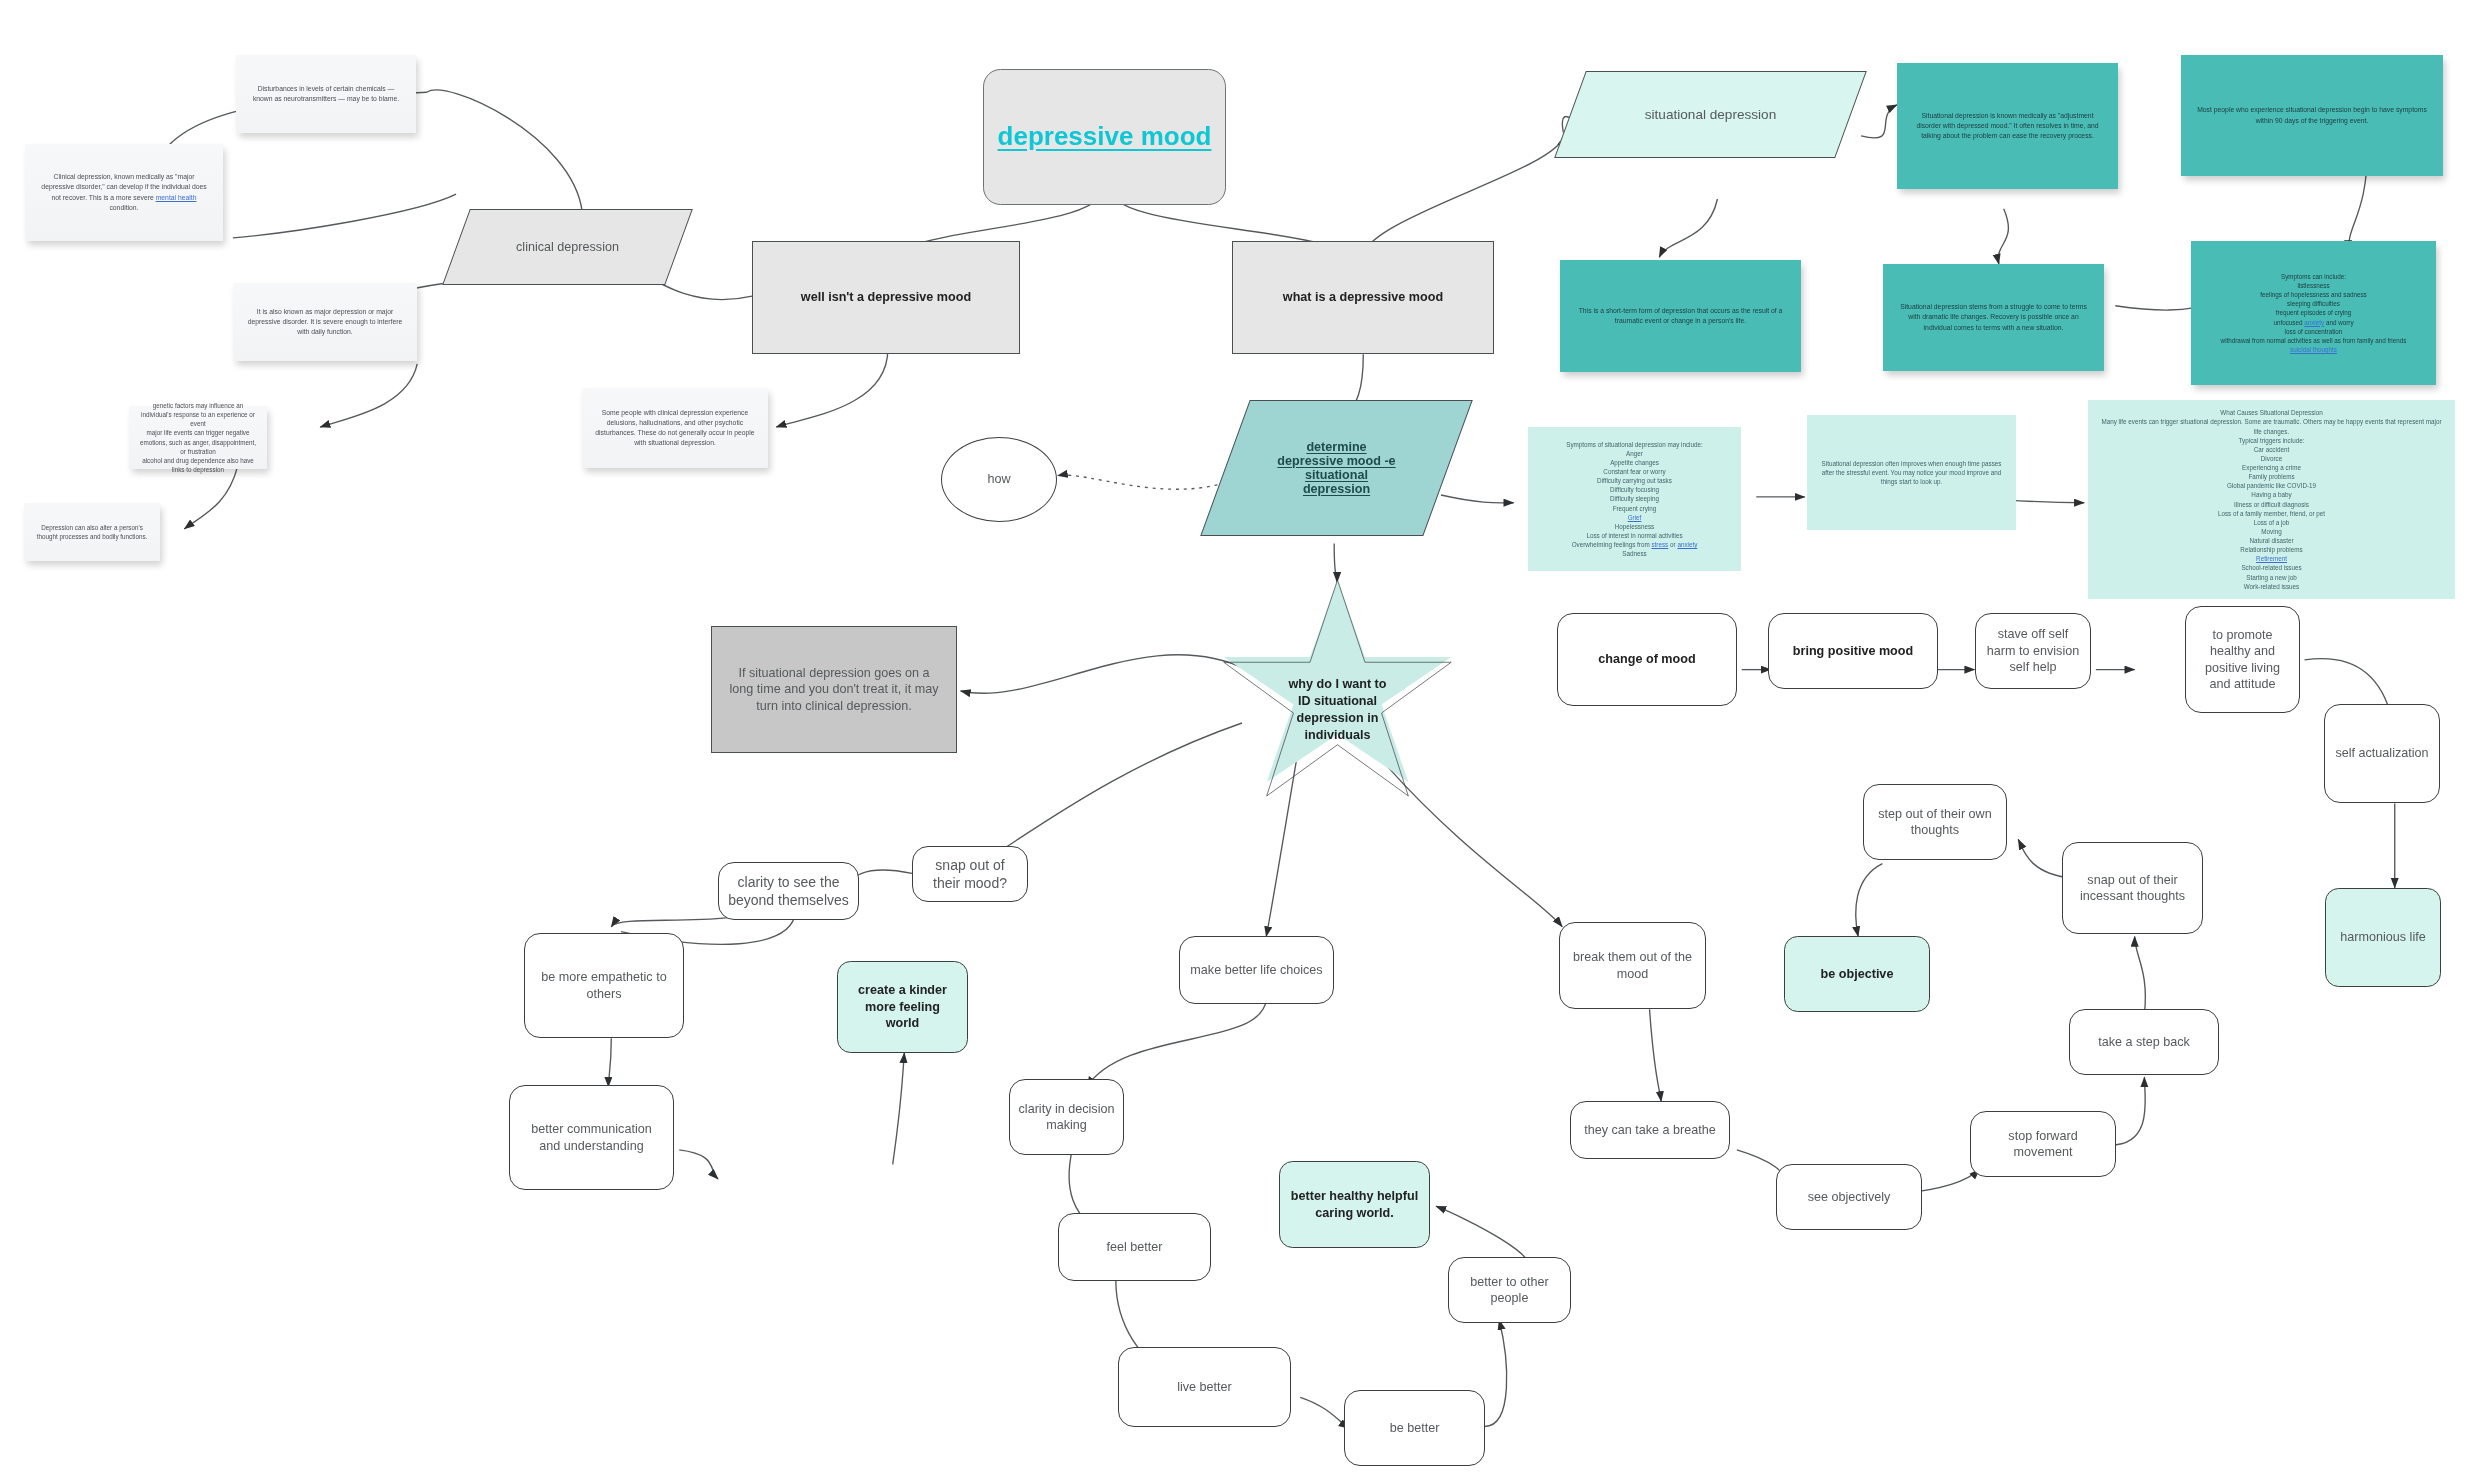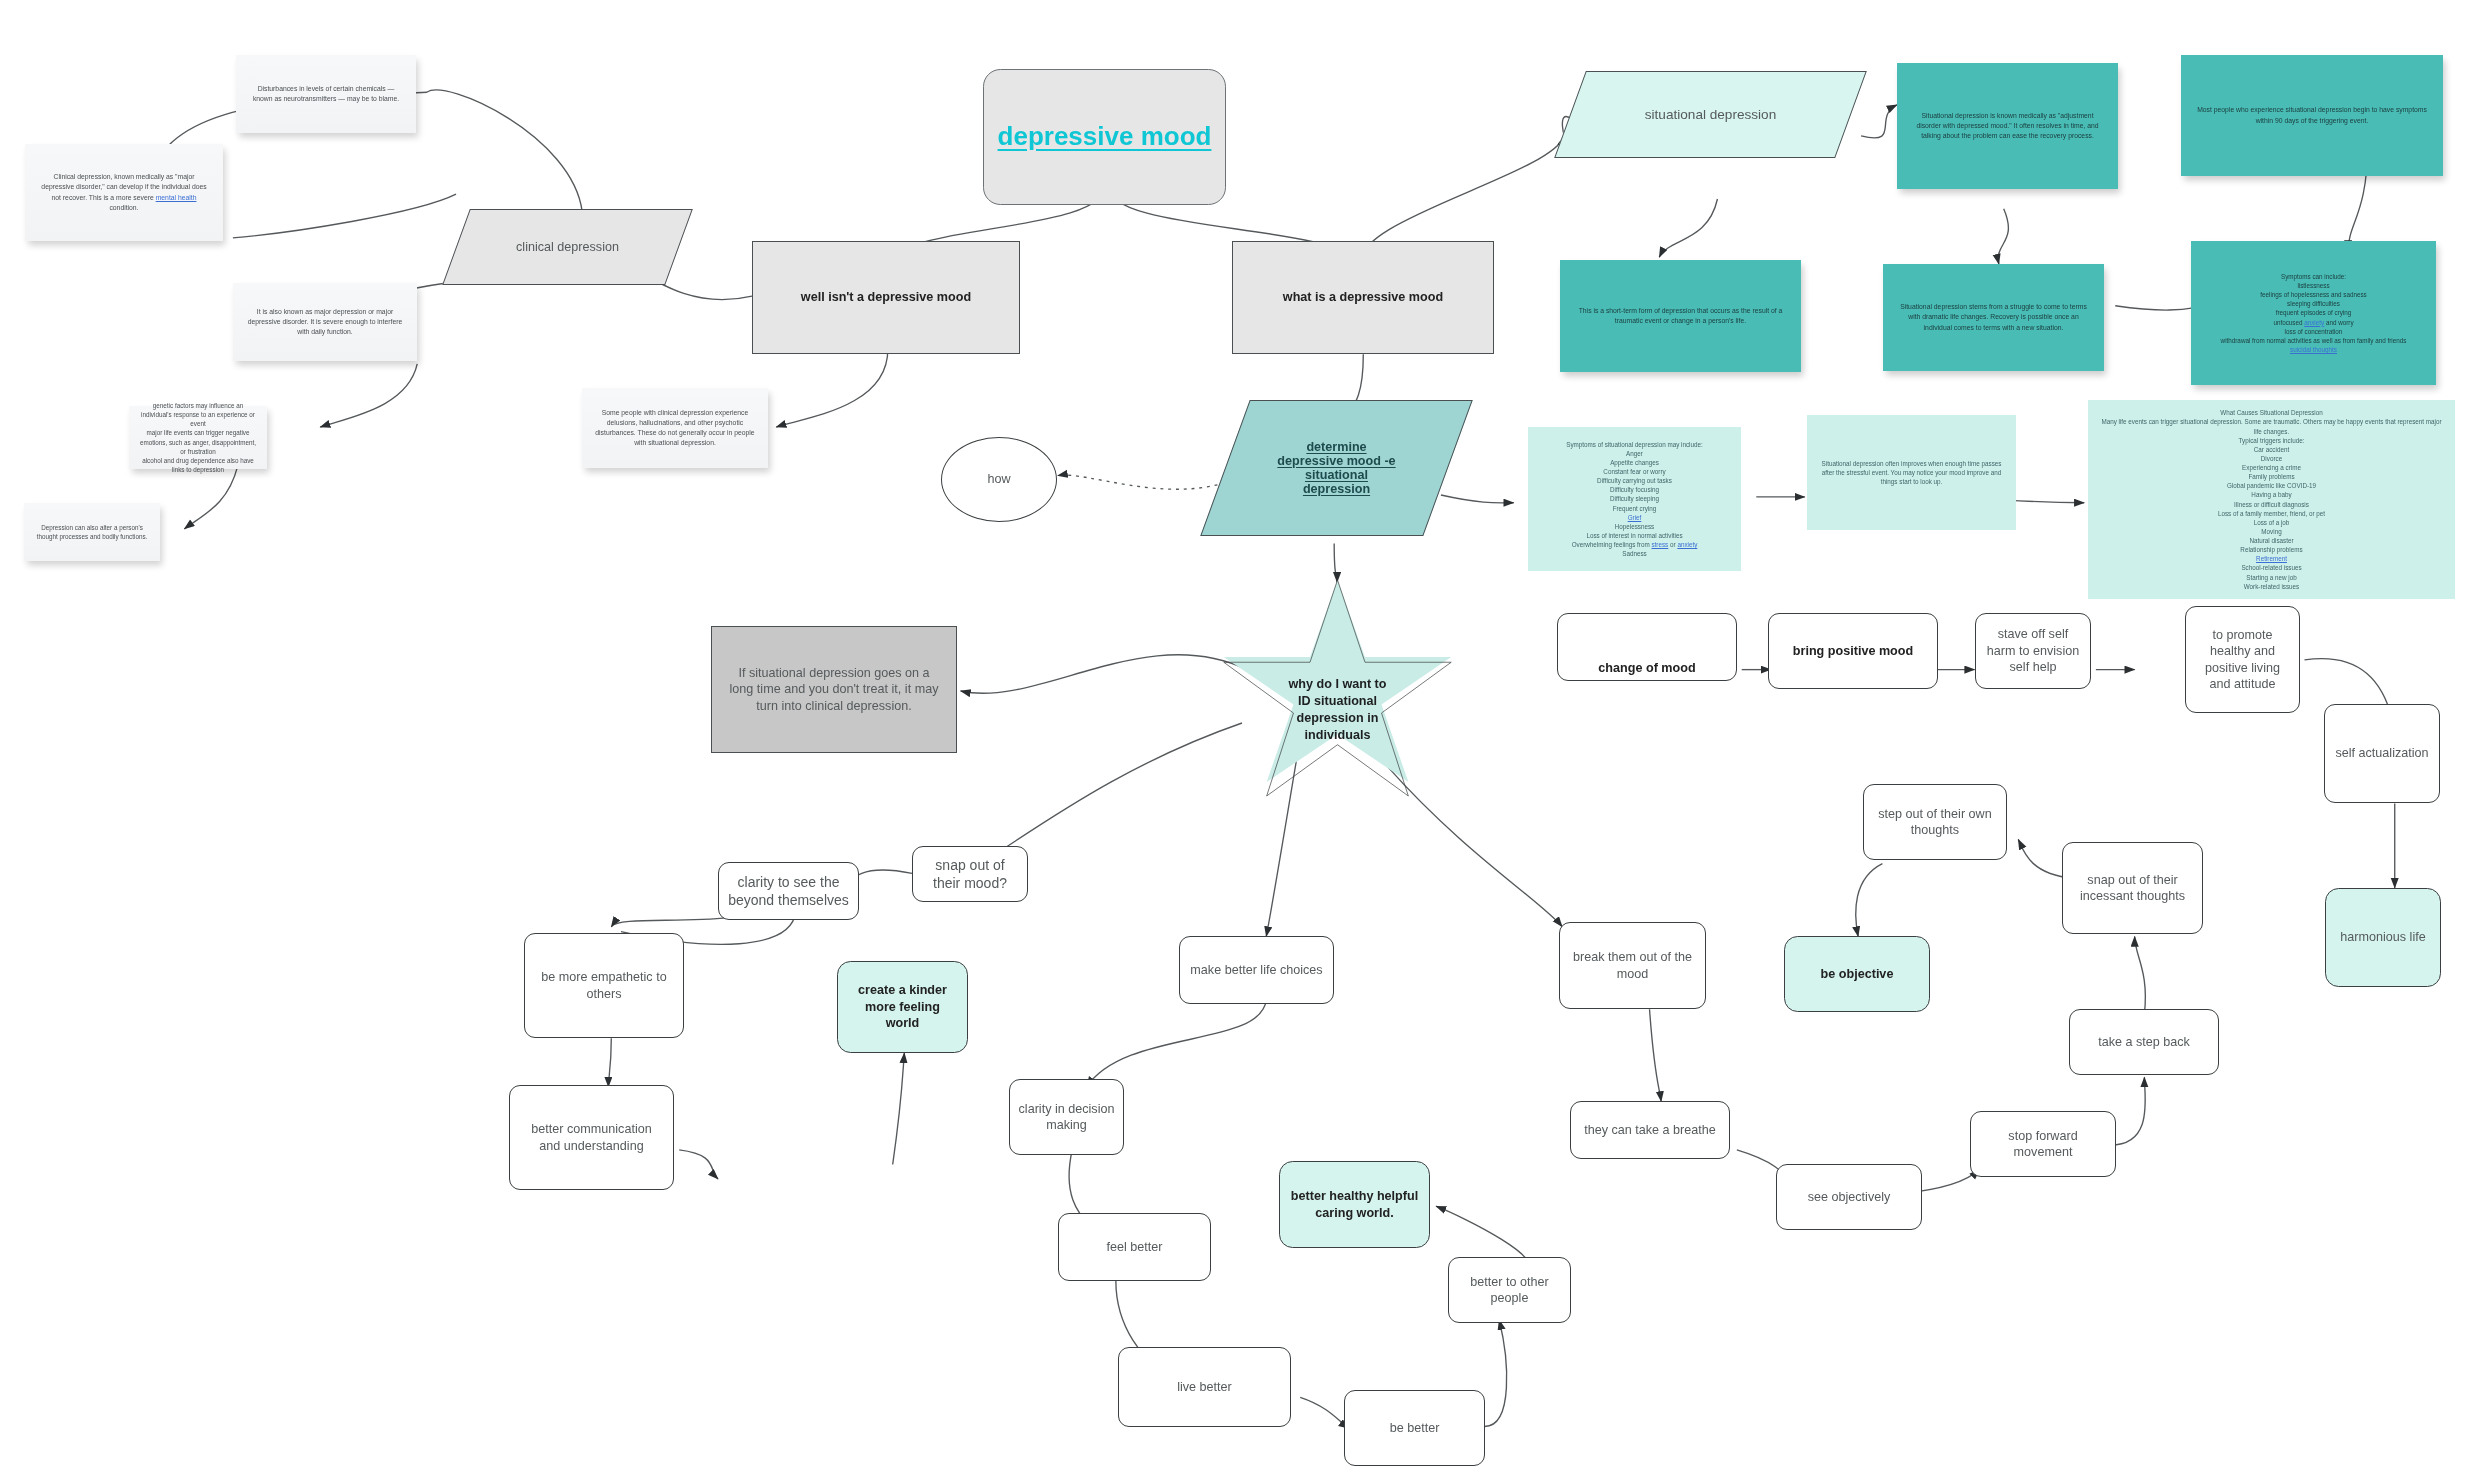--- a/index.html
+++ b/index.html
@@ -13,21 +13,21 @@
   .node{
     position:absolute;
     box-sizing:border-box;
     display:flex;align-items:center;justify-content:center;
     text-align:center;
     color:#555a5c;
     line-height:1.3;
   }
 
   
-  .rounded{border:1.6px solid #3b3f41;border-radius:11px;background:#ffffff;}
+  .rounded{border:1.6px solid #3b3f41;border-radius:16px;background:#ffffff;}
   .rect{border:1.6px solid #4a4f52;background:#e6e6e6;}
   .rect-gray{border:1.6px solid #4a4f52;background:#c7c7c7;}
   .title-box{border:1.6px solid #6d7275;border-radius:17.5px;background:#e6e6e6;margin-top:19px;}
   .oval{border:1.6px solid #3b3f41;border-radius:50%;background:#ffffff;}
   .teal-soft{border:1.6px solid #3b3f41;border-radius:13.6px;background:#d5f4ee;}
   .note{background:linear-gradient(#f7f8f9,#f2f3f5);box-shadow:2.9px 4.9px 6.8px rgba(0,0,0,.18);color:#4a4f52;}
   .note-teal{background:#49bdb5;box-shadow:2.9px 4.9px 6.8px rgba(0,0,0,.20);color:#1b3c3e;}
   .note-teal-light{background:#cdf0ea;color:#41676a;}
 
   .bold{font-weight:bold;color:#222;}
@@ -408,21 +408,21 @@
   </div>
 
   <div class="node rounded f13" style="left:1863px;top:784px;width:144px;height:76px;padding:3.9px 9.7px;">
     <span>step out of their own thoughts</span>
   </div>
 
   <div class="node teal-soft f13 bold" style="left:1784px;top:936px;width:146px;height:76px;padding:3.9px 9.7px;">
     <span>be objective</span>
   </div>
 
-  <div class="node rounded f13 bold" style="left:1557px;top:613px;width:180px;height:68px;padding:3.9px 9.7px;align-items:flex-end;">
+  <div class="node rounded f13 bold" style="left:1557px;top:613px;width:180px;height:93px;padding:3.9px 9.7px;">
     <span>change of mood</span>
   </div>
 
   <div class="node rounded f13 bold" style="left:1768px;top:613px;width:170px;height:76px;padding:3.9px 9.7px;">
     <span>bring positive mood</span>
   </div>
 
   <div class="node rounded f13" style="left:1975px;top:613px;width:116px;height:76px;padding:3.9px 7.8px;">
     <span>stave off self harm to envision self help</span>
   </div>

